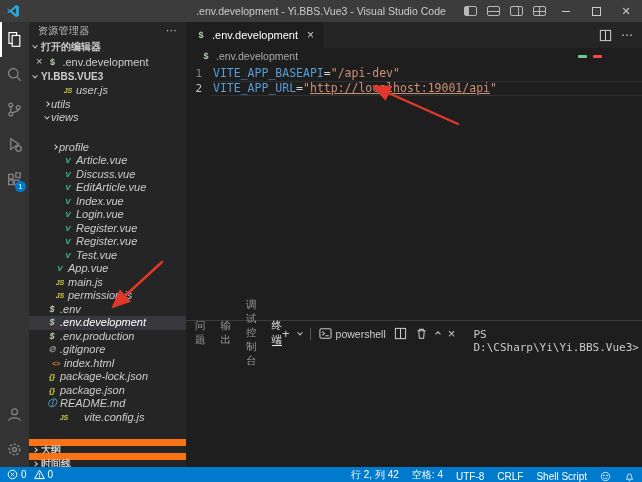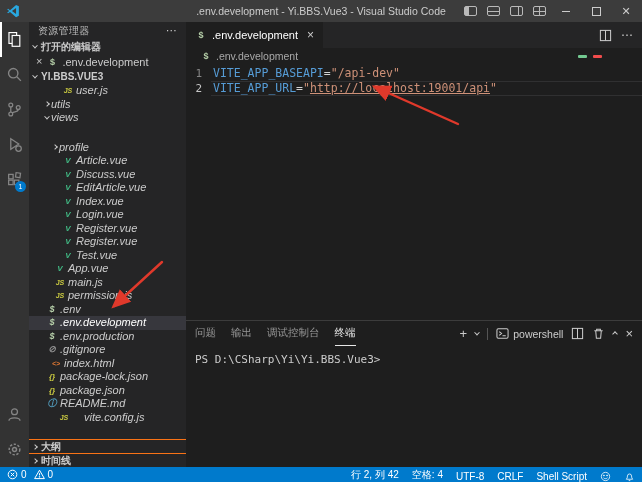--- a/index.html
+++ b/index.html
@@ -31,21 +31,21 @@
   .ab-item.active { box-shadow: inset 2px 0 0 #ffffff; }
   .ab-item svg { width:17px; height:17px; }
   .ab-badge { position:absolute; right:3px; bottom:5px; min-width:11px; height:11px; border-radius:6px; background:#007acc; color:#fff; font-size:7px; display:flex; align-items:center; justify-content:center; padding:0 2px; }
   .ab-bottom { margin-top:auto; }
 
   
   .sidebar { width:157px; background:#252526; color:#cccccc; display:flex; flex-direction:column; overflow:hidden; }
   .sb-title { height:17px; display:flex; align-items:center; padding:0 9px; font-size:10px; color:#bbbbbb; letter-spacing:.3px; }
   .sb-more { margin-left:auto; color:#cccccc; font-size:11px; }
   .section-header { height:15px; display:flex; align-items:center; gap:4px; padding:0 4px; font-size:10px; font-weight:bold; color:#cccccc; white-space:nowrap; }
-  .section-header.bottom { border-top:1px solid #f97316; height:14px;font-family:Liberation Serif, serif; }
+  .section-header.bottom { border-top:7px solid #f97316; height:14px;font-family:Liberation Serif, serif; }
   .chev { width:4px; height:4px; border-right:1px solid #cccccc; border-bottom:1px solid #cccccc; display:inline-block; flex-shrink:0; }
   .chev.down { transform:rotate(45deg) translate(-1px,-1px); }
   .chev.right { transform:rotate(-45deg); }
   .chev-space { width:9px; flex-shrink:0; }
   .oe-item { height:15px; display:flex; align-items:center; gap:4px; padding-left:7px; font-size:11px; white-space:nowrap; }
   .oe-close { color:#c5c5c5; font-size:11px; line-height:1; }
   .fi { width:12px; display:inline-flex; justify-content:center; font-weight:bold; font-family:"Liberation Sans",sans-serif; flex-shrink:0; }
   #file-tree { overflow:hidden; }
   .tree-row { height:13.5px; display:flex; align-items:center; font-size:11px; line-height:13.5px; white-space:nowrap; color:#cccccc;font-style:italic; }
   .tree-row.selected { background:#37373d; color:#ffffff; }
@@ -68,21 +68,21 @@
   .code { flex:1; padding-top:2px; font-family:"DejaVu Sans Mono", monospace; font-size:11.5px; position:relative; overflow:hidden; }
   .code-line { display:flex; height:15px; line-height:15px; position:relative; }
   .code-line .ln { width:16px; text-align:right; margin-right:11px; color:#858585; font-size:11px; flex-shrink:0; }
   .code-line.current .ln { color:#c6c6c6; }
   .code-line.current::before { content:''; position:absolute; left:25px; right:0; top:0; border-top:1px solid #303031; }
   .code-line.current::after { content:''; position:absolute; left:25px; right:0; bottom:0; border-bottom:1px solid #303031; }
   .tk-key { color:#569cd6; } .tk-op { color:#d4d4d4; } .tk-str { color:#ce9178; }
   .tk-link { color:#ce9178; text-decoration:underline; }
 
   
-  .panel { height:147px; border-top:1px solid #3c3c3c; display:flex; flex-direction:column; }
+  .panel { height:147px; border-top:1px solid #3c3c3c; display:flex; flex-direction:row; }
   .panel-header { height:25px; display:flex; align-items:center; padding:0 9px; }
   #panel-tabs { display:flex; gap:15px; height:100%; }
   .panel-tab { height:100%; display:flex; align-items:center; font-size:10.5px; color:#969696; border-bottom:1px solid transparent; }
   .panel-tab.active { color:#e7e7e7; border-bottom-color:#e7e7e7; }
   .panel-actions { margin-left:auto; display:flex; align-items:center; gap:8px; color:#cccccc; }
   .panel-actions svg { width:13px; height:13px; }
   .pa-glyph { font-size:13px; line-height:1; color:#cccccc; }
   .pa-sep { width:1px; height:12px; background:#555; }
   .shell-label { font-size:10.5px; color:#cccccc; display:flex; align-items:center; gap:4px; }
   .terminal { flex:1; padding:7px 9px; font-family:"DejaVu Sans Mono", monospace; font-size:11px; color:#cccccc; }

